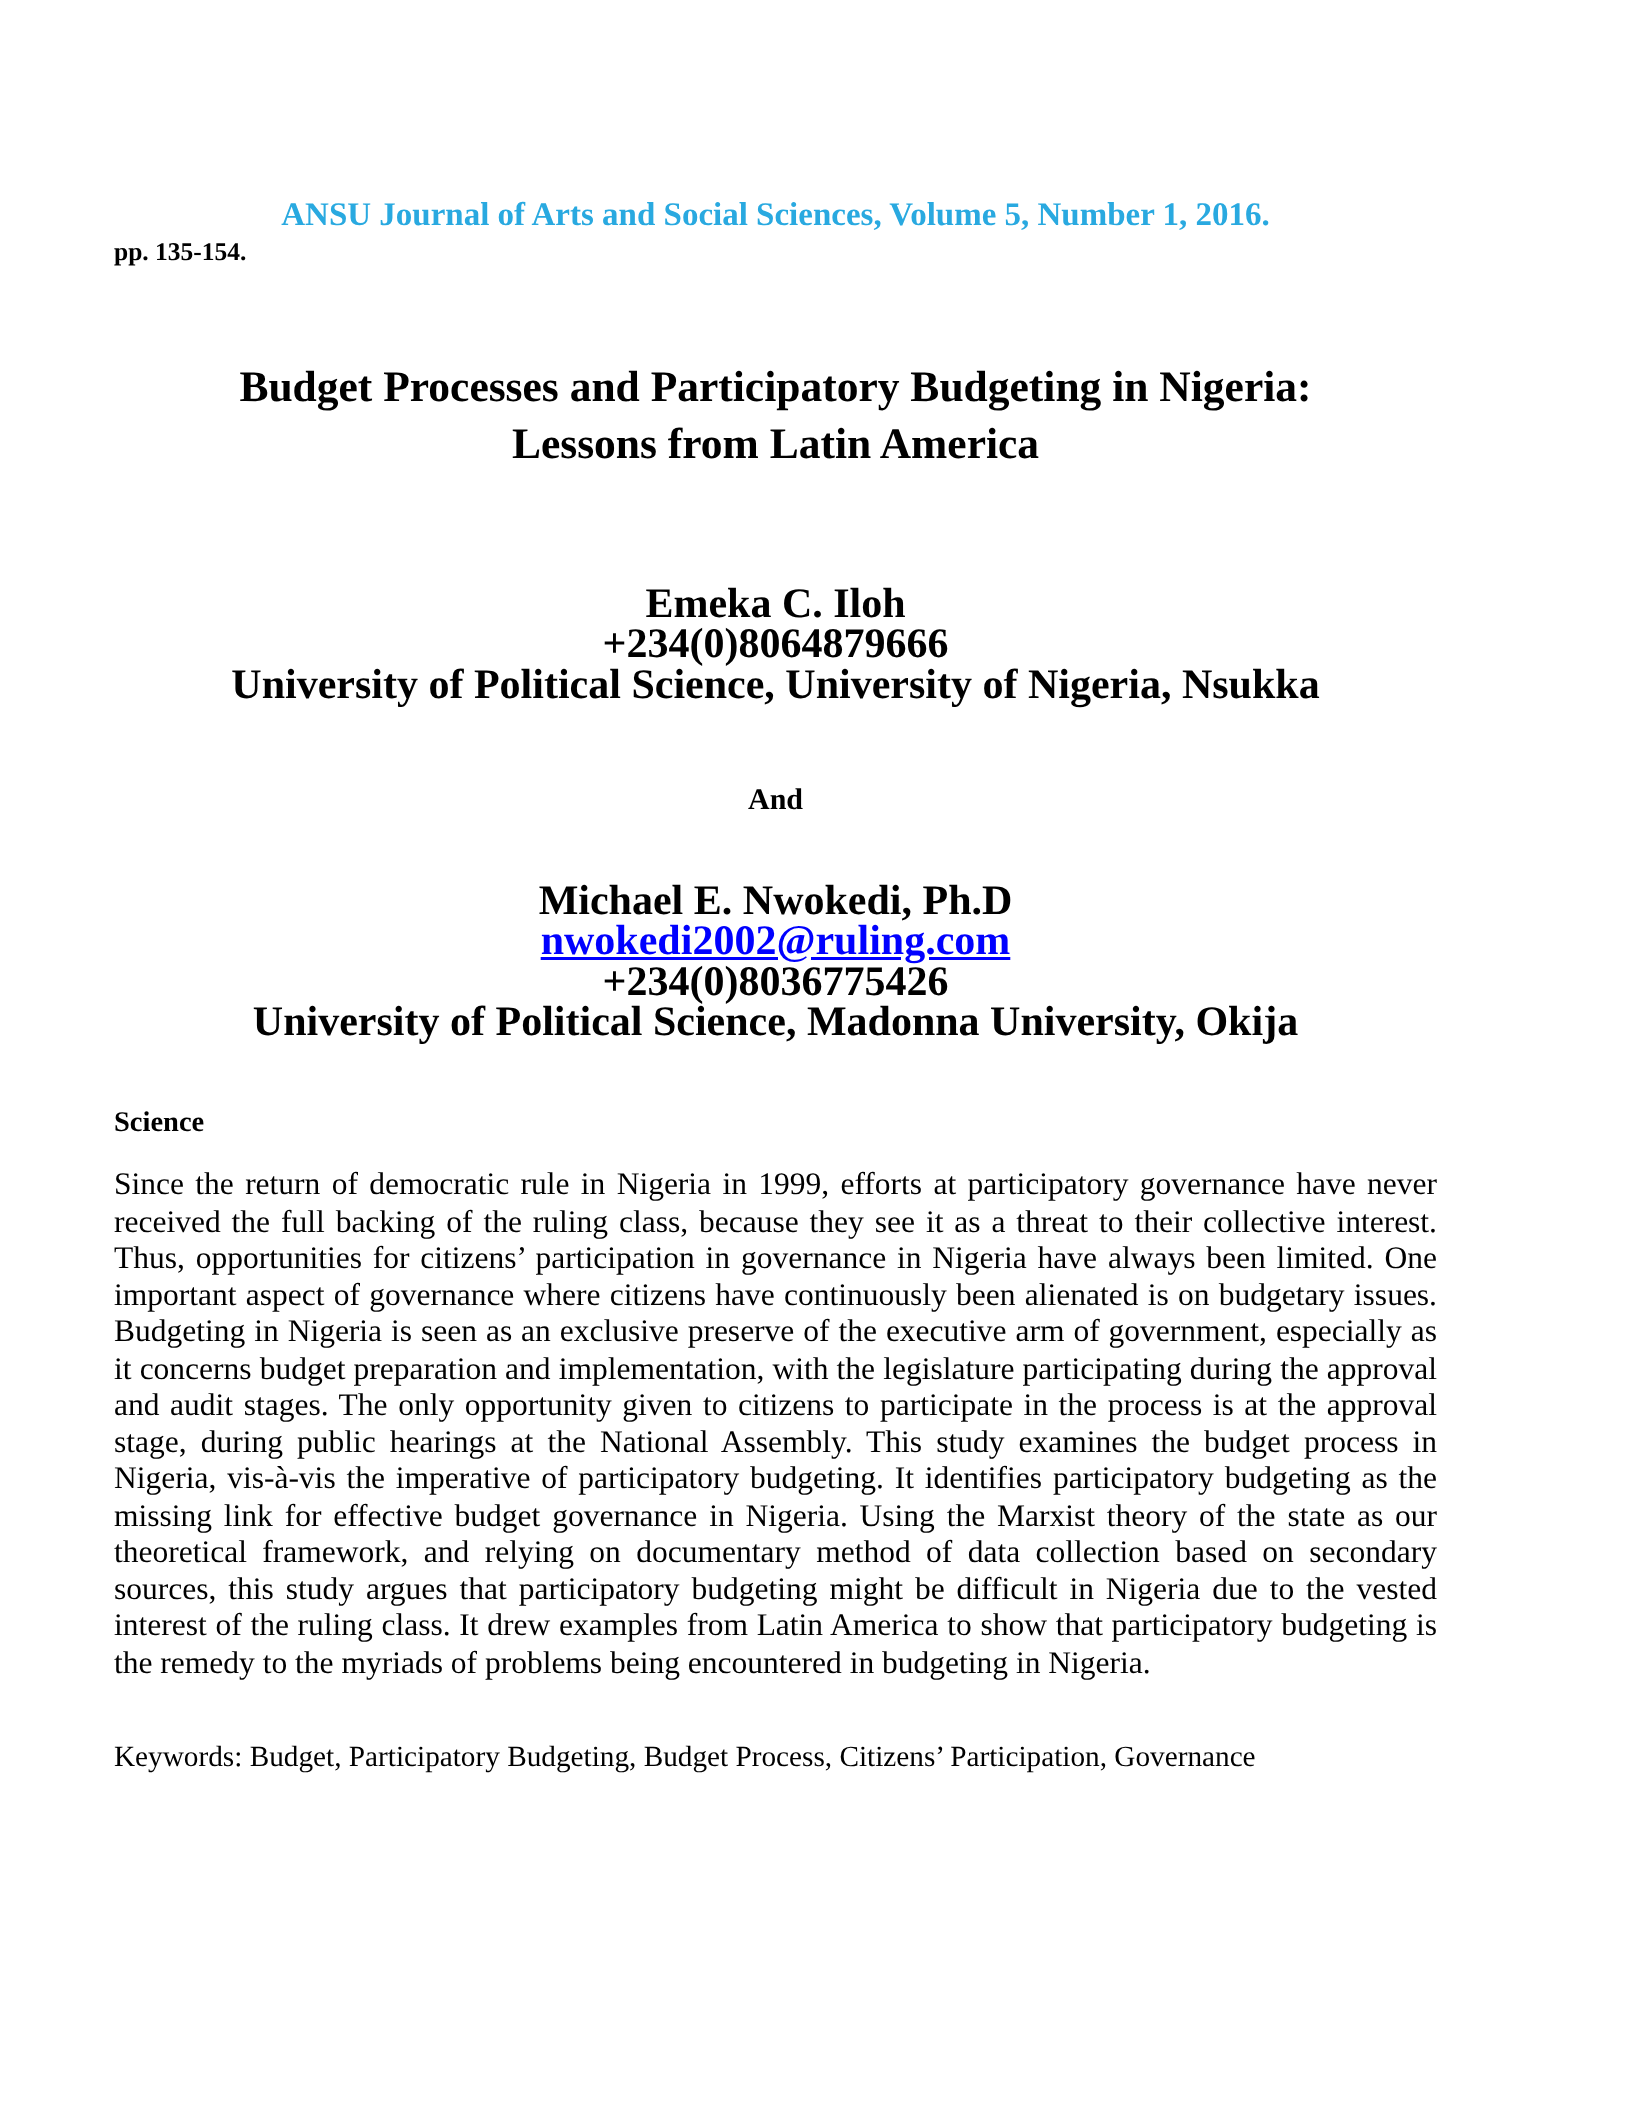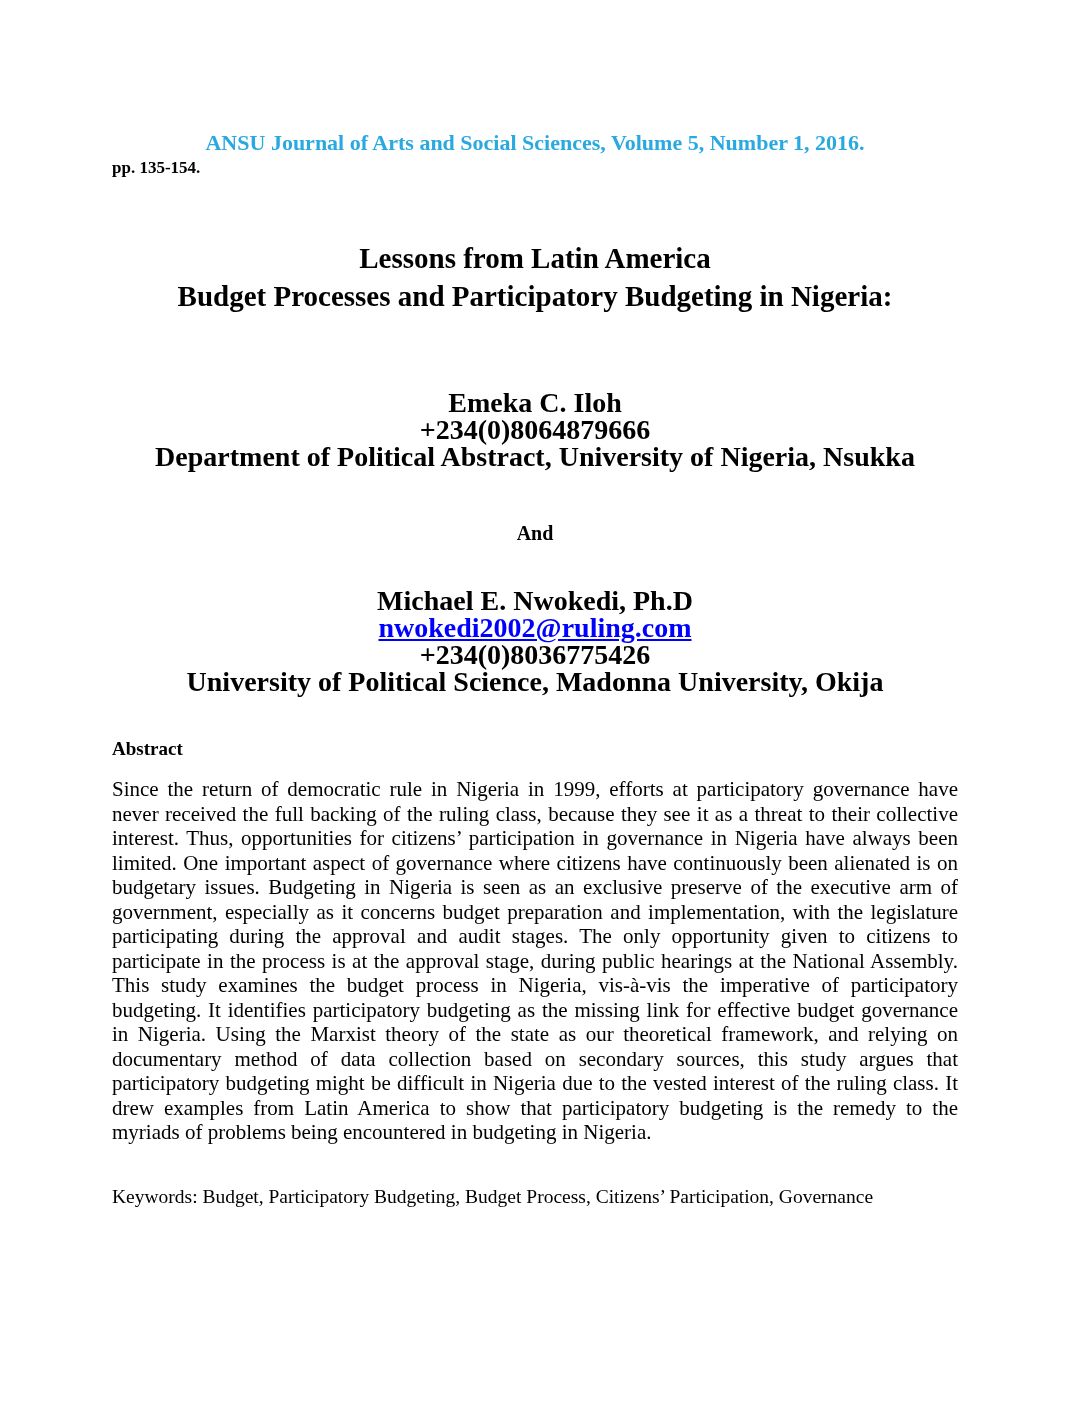--- a/index.html
+++ b/index.html
@@ -5,21 +5,21 @@
   * { margin: 0; padding: 0; box-sizing: border-box; }
   html, body { background: #ffffff; }
   .page {
     position: relative;
     width: 1088px;
     height: 1408px;
     margin: 0 auto;
     background: #ffffff;
     font-family: "Liberation Serif", serif;
     color: #000000;
-    padding: 129px 130px 0 112px;
+    padding: 129px 130px 0 76px;
     overflow: hidden;
   }
   .journal-line {
     text-align: center;
     font-weight: bold;
     font-size: 22px;
     line-height: 28px;
     color: #29A9E0;
   }
   .pp-line {
@@ -79,40 +79,40 @@
 </head>
 <body>
 
 <div class="page">
 
   <div class="journal-line">ANSU Journal of Arts and Social Sciences, Volume 5, Number 1, 2016.</div>
 
   <div class="pp-line">pp. 135-154.</div>
 
   <div class="paper-title">
+    <div>Budget Processes and Participatory Budgeting in Nigeria:</div>
     <div>Lessons from Latin America</div>
-    <div>Budget Processes and Participatory Budgeting in Nigeria:</div>
   </div>
 
   <div class="author-block author-block-1">
     <div>Emeka C. Iloh</div>
     <div>+234(0)8064879666</div>
-    <div>Department of Political Abstract, University of Nigeria, Nsukka</div>
+    <div>University of Political Science, University of Nigeria, Nsukka</div>
   </div>
 
   <div class="connector">And</div>
 
   <div class="author-block author-block-2">
     <div>Michael E. Nwokedi, Ph.D</div>
     <div>
       <a class="email-link">nwokedi2002@ruling.com</a>
     </div>
     <div>+234(0)8036775426</div>
     <div>University of Political Science, Madonna University, Okija</div>
   </div>
 
-  <div class="abstract-heading">Abstract</div>
+  <div class="abstract-heading">Science</div>
 
   <div class="abstract-text">Since the return of democratic rule in Nigeria in 1999, efforts at participatory governance have never received the full backing of the ruling class, because they see it as a threat to their collective interest. Thus, opportunities for citizens’ participation in governance in Nigeria have always been limited. One important aspect of governance where citizens have continuously been alienated is on budgetary issues. Budgeting in Nigeria is seen as an exclusive preserve of the executive arm of government, especially as it concerns budget preparation and implementation, with the legislature participating during the approval and audit stages. The only opportunity given to citizens to participate in the process is at the approval stage, during public hearings at the National Assembly. This study examines the budget process in Nigeria, vis-à-vis the imperative of participatory budgeting. It identifies participatory budgeting as the missing link for effective budget governance in Nigeria. Using the Marxist theory of the state as our theoretical framework, and relying on documentary method of data collection based on secondary sources, this study argues that participatory budgeting might be difficult in Nigeria due to the vested interest of the ruling class. It drew examples from Latin America to show that participatory budgeting is the remedy to the myriads of problems being encountered in budgeting in Nigeria.</div>
 
   <div class="keywords-line">Keywords: Budget, Participatory Budgeting, Budget Process, Citizens’ Participation, Governance</div>
 
 </div>
 
 </body></html>

